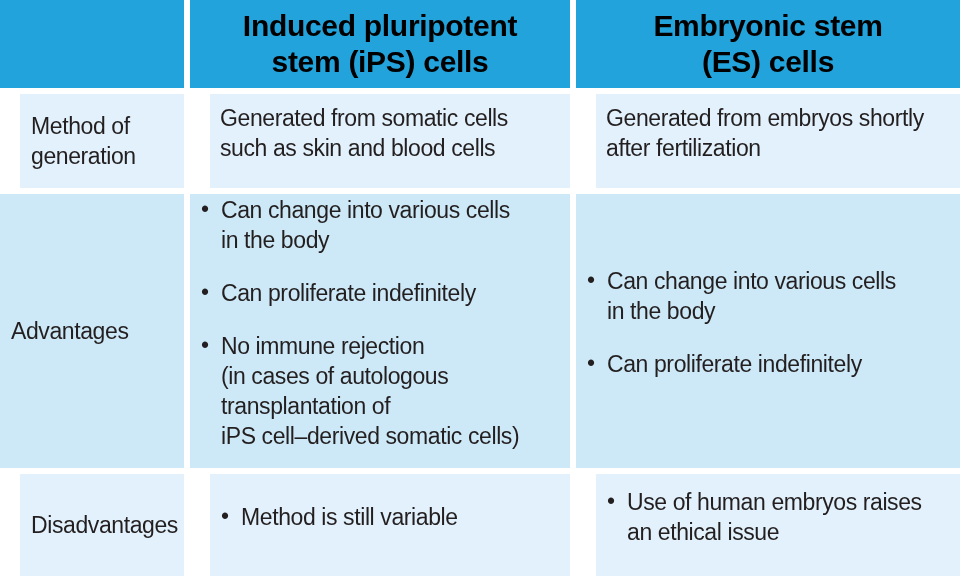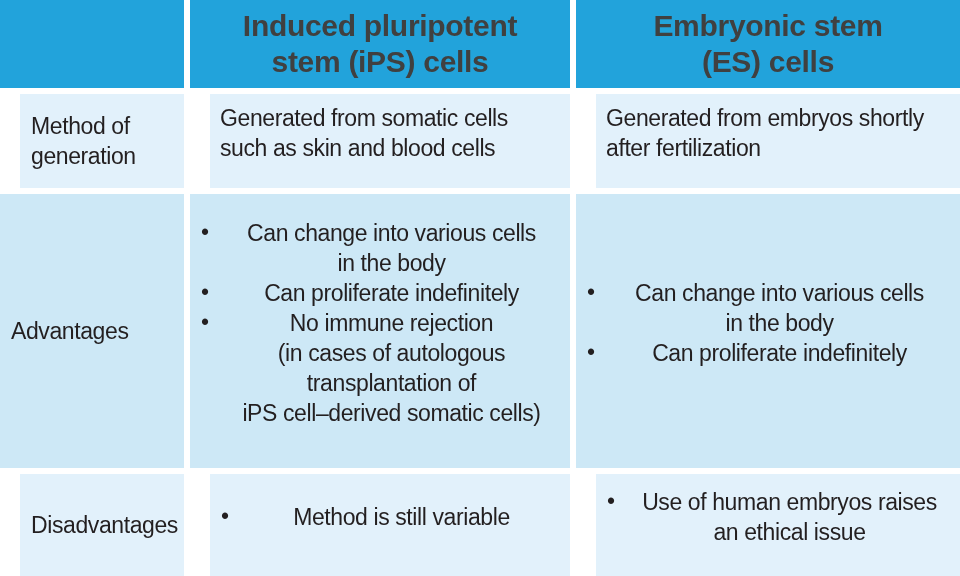--- a/index.html
+++ b/index.html
@@ -19,21 +19,21 @@
     background: #ffffff;
   }
   .cell {
     display: flex;
     flex-direction: column;
     justify-content: center;
     overflow: hidden;
   }
   .header-cell {
     background: #22a3db;
-    color: #404040;
+    color: #000000;
     font-weight: bold;
     font-size: 30px;
     line-height: 36px;
     text-align: center;
     letter-spacing: -0.3px;
     white-space: pre-line;
   }
   .light  { background: #e2f1fb; margin-left: 20px; }
   .medium { background: #cde8f6; }
   .label-cell, .body-cell {
@@ -42,22 +42,21 @@
     letter-spacing: -0.4px;
     white-space: pre-line;
   }
   .label-cell { padding: 0 6px 0 11px; }
   .body-cell  { padding: 0 8px 17px 10px; }
   ul.bullets {
     list-style: none;
     margin: 0; padding: 0;
     display: flex;
     flex-direction: column;
-    gap: 0;
-    text-align: center;
+    gap: 23px;
   }
   ul.bullets li {
     position: relative;
     padding-left: 21px;
     white-space: pre-line;
   }
   ul.bullets li::before {
     content: "\2022";
     position: absolute;
     left: 1px;

